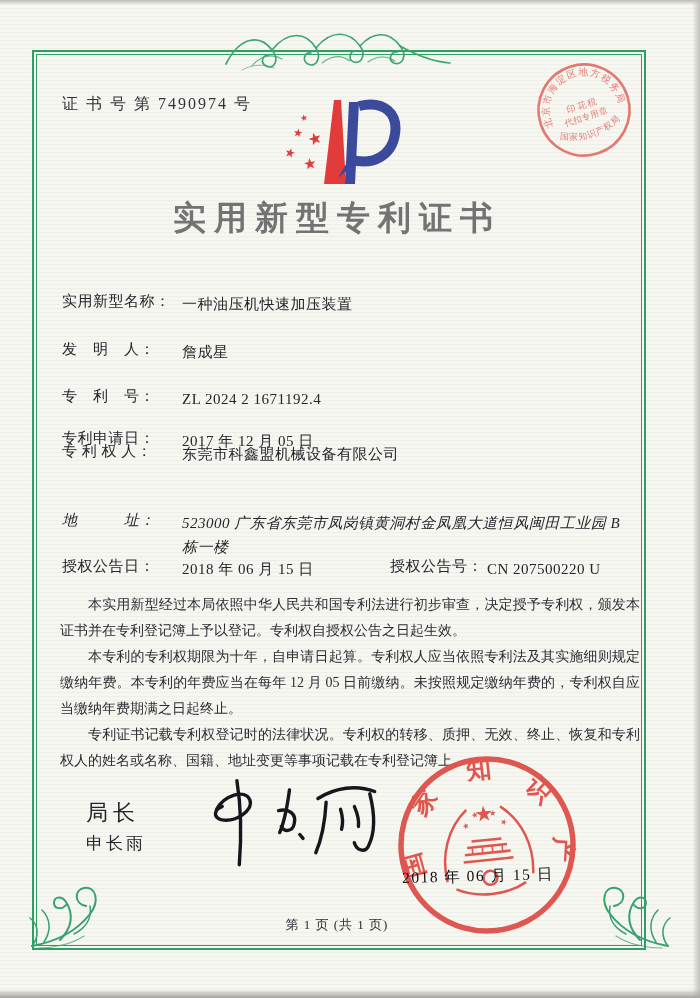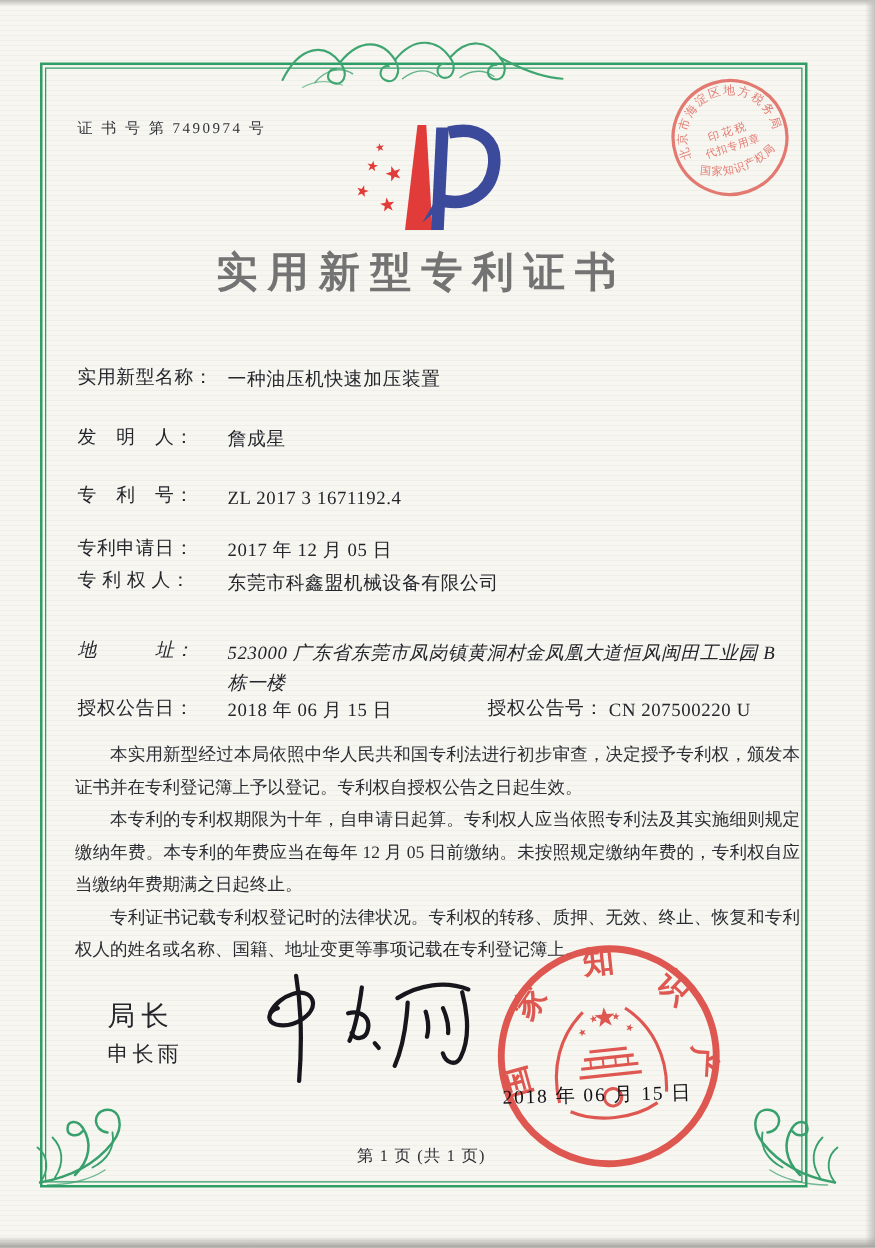--- a/index.html
+++ b/index.html
@@ -5,21 +5,21 @@
   html,body{margin:0;padding:0;background:#8f8e8a;}
   .page{position:relative;width:700px;height:998px;background:#f8f6f0;overflow:hidden;
         font-family:"Liberation Serif","DejaVu Serif",serif;color:#24262c;}
   .page::before{content:"";position:absolute;inset:0;pointer-events:none;
         background:repeating-linear-gradient(180deg,rgba(186,208,197,.18) 0 1px,transparent 1px 4px);}
   .edge-top{position:absolute;left:0;top:0;width:100%;height:5px;background:linear-gradient(180deg,#bdbcb8,#f5f3ed);}
   .edge-right{position:absolute;right:0;top:0;width:8px;height:100%;background:linear-gradient(90deg,rgba(0,0,0,0),#c3c2be);}
   .edge-bottom{position:absolute;left:0;bottom:0;width:100%;height:9px;background:linear-gradient(0deg,#a5a4a0,rgba(0,0,0,0));}
   .frame{position:absolute;left:32px;top:50px;width:610px;height:896px;border:2px solid #2f9e66;}
   .frame::before{content:"";position:absolute;inset:2px;border:1px solid #2f9e66;}
-  .cert-no{position:absolute;left:62px;top:94px;font-size:12px;letter-spacing:2px;color:#31333a;}
+  .cert-no{position:absolute;left:62px;top:94px;font-size:16px;letter-spacing:2px;color:#31333a;}
   .logo{position:absolute;left:282px;top:98px;}
   .title{position:absolute;left:32px;top:196px;width:610px;text-align:center;
          font-size:33px;font-weight:bold;letter-spacing:8px;color:#737373;}
   .row{position:absolute;left:62px;font-size:15px;letter-spacing:.5px;color:#24262c;}
   .flabel{display:inline-block;width:120px;white-space:pre;vertical-align:top;}
   .fvalue{display:inline-block;vertical-align:top;max-width:452px;line-height:24px;}
   .pair .flabel{width:auto;margin-right:4px;}
   .paras{position:absolute;left:60px;top:592px;width:580px;font-size:14px;line-height:26px;
          text-align:justify;color:#2a2d33;}
   .paras p{margin:0;text-indent:2em;}
@@ -98,26 +98,26 @@
 
   <div class="title">实用新型专利证书</div>
 
   <div class="row" style="top:340px;">
     <span class="flabel">发　明　人：</span><span class="fvalue">詹成星</span>
   </div>
   <div class="row" style="top:292px;">
     <span class="flabel">实用新型名称：</span><span class="fvalue">一种油压机快速加压装置</span>
   </div>
   <div class="row" style="top:387px;">
-    <span class="flabel">专　利　号：</span><span class="fvalue">ZL 2017 3 1671192.4</span>
+    <span class="flabel">专　利　号：</span><span class="fvalue">ZL 2024 2 1671192.4</span>
   </div>
   <div class="row" style="top:429px;">
     <span class="flabel">专利申请日：</span><span class="fvalue">2017 年 12 月 05 日</span>
   </div>
-  <div class="row" style="top:455px;">
+  <div class="row" style="top:442px;">
     <span class="flabel">专 利 权 人：</span><span class="fvalue">东莞市科鑫盟机械设备有限公司</span>
   </div>
   <div class="row" style="top:511px;font-style:italic;">
     <span class="flabel">地　　　址：</span><span class="fvalue" style="width:452px;">523000 广东省东莞市凤岗镇黄洞村金凤凰大道恒风闽田工业园 B 栋一楼</span>
   </div>
   <div class="row" style="top:557px;">
     <span class="flabel">授权公告日：</span><span class="fvalue">2018 年 06 月 15 日</span>
   </div>
   <div class="row pair" style="top:557px;left:390px;">
     <span class="flabel">授权公告号：</span><span class="fvalue">CN 207500220 U</span>

